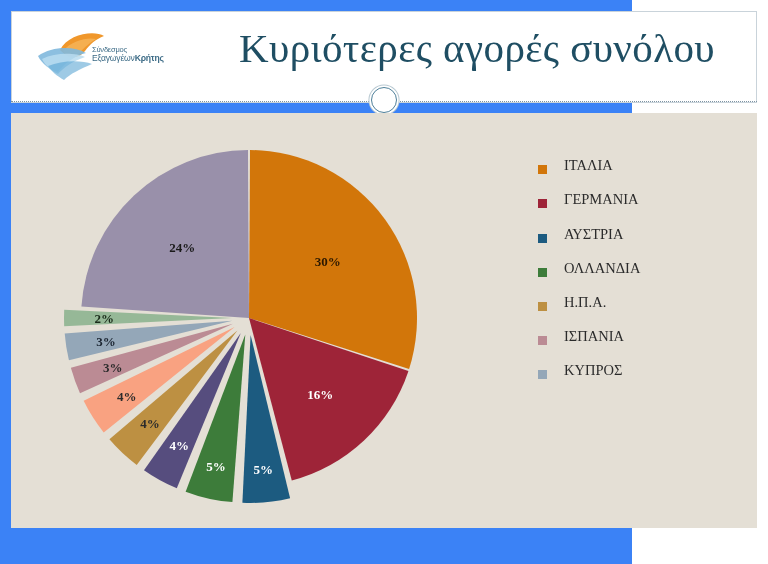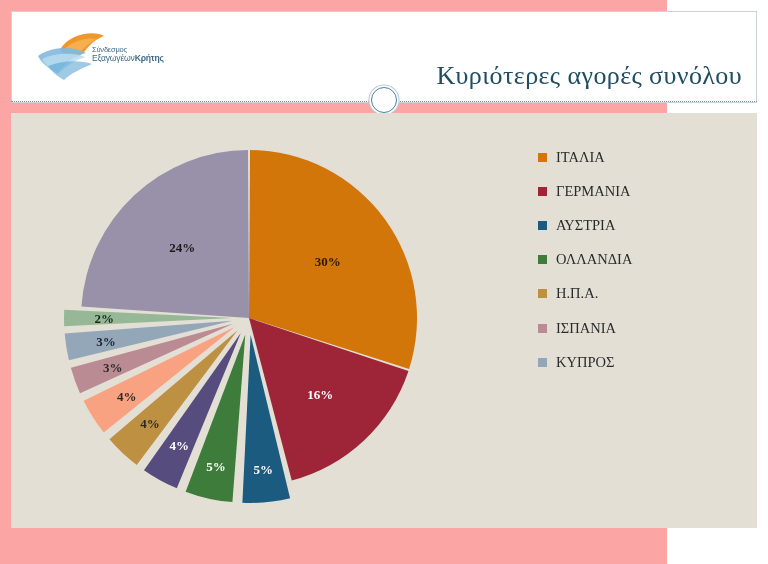--- a/index.html
+++ b/index.html
@@ -12,22 +12,21 @@
     height: 564px;
     font-family: "Liberation Serif", "DejaVu Serif", serif;
     overflow: hidden;
   }
 
   .slide {
     position: absolute;
     left: 0; top: 0;
     width: 632px;
     height: 564px;
-    background: #fca5a5;
-    padding-left: 35px;
+    background: #3b82f6;
   }
 
   
   .header {
     position: absolute;
     left: 11px; top: 11px;
     width: 746px;
     height: 92px;
     background: #ffffff;
     border: 1px solid #c9d3da;
@@ -53,27 +52,26 @@
   }
   .logo-line1 { font-size: 7.5px; }
   .logo-line2 { font-size: 8.6px; }
   .logo-line2 b { font-weight: 700; text-align: right; }
 
   .slide-title {
     position: absolute;
     left: 200px;
     top: 12px;
     width: 530px;
-    text-align: right;
-    font-size: 26px;
+    text-align: center;
+    font-size: 41px;
     color: #1f4e63;
     font-family: "Liberation Serif", "DejaVu Serif", serif;
     letter-spacing: 0.4px;
     white-space: nowrap;
-    margin-top: 37px;
   }
 
   .divider {
     position: absolute;
     left: 11px;
     top: 101px;
     width: 746px;
     height: 0;
     border-top: 1px dotted #7d93a3;
   }
@@ -118,22 +116,23 @@
 
   
   .legend {
     position: absolute;
     left: 527px;
     top: 27px;
     width: 210px;
   }
   .legend-item {
     display: flex;
-    align-items: center;
+    align-items: flex-end;
     height: 34.2px;
+    gap: 8px;
   }
   .legend-swatch {
     width: 9px;
     height: 9px;
     flex: 0 0 auto;
     margin-right: 9px;
   }
   .legend-label {
     font-family: "Liberation Serif", "DejaVu Serif", serif;
     font-size: 14.5px;

